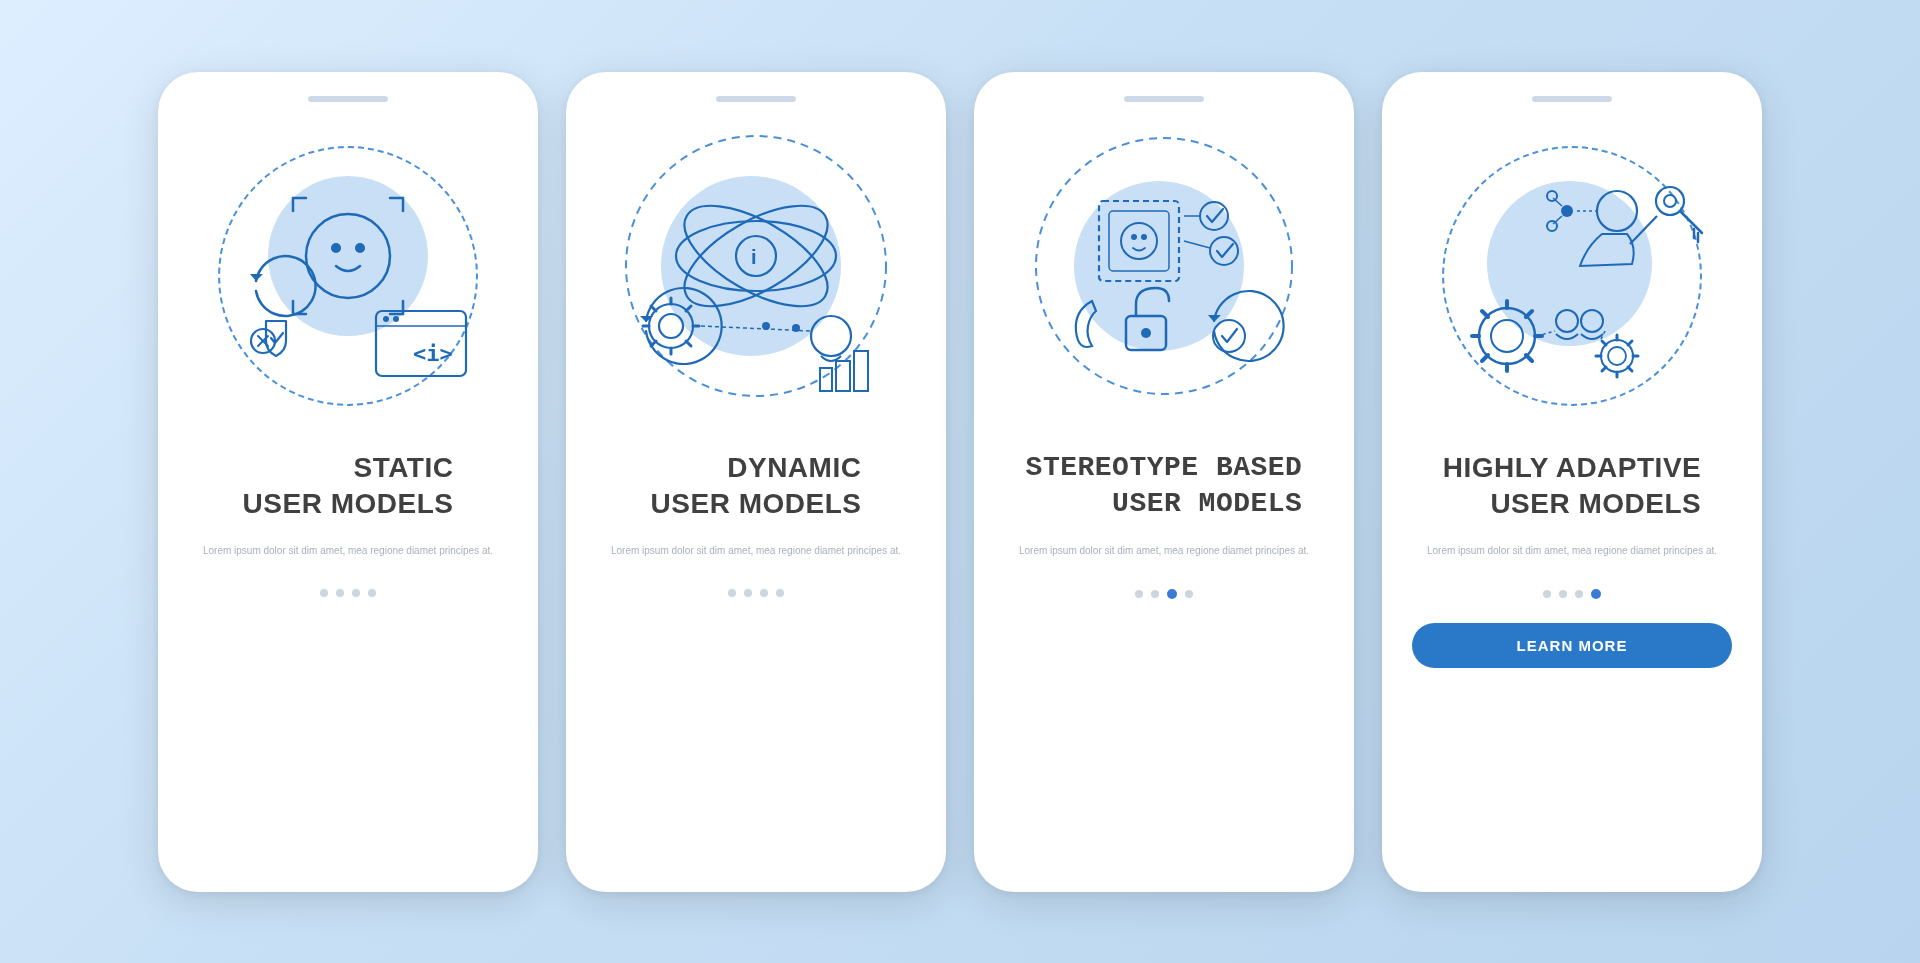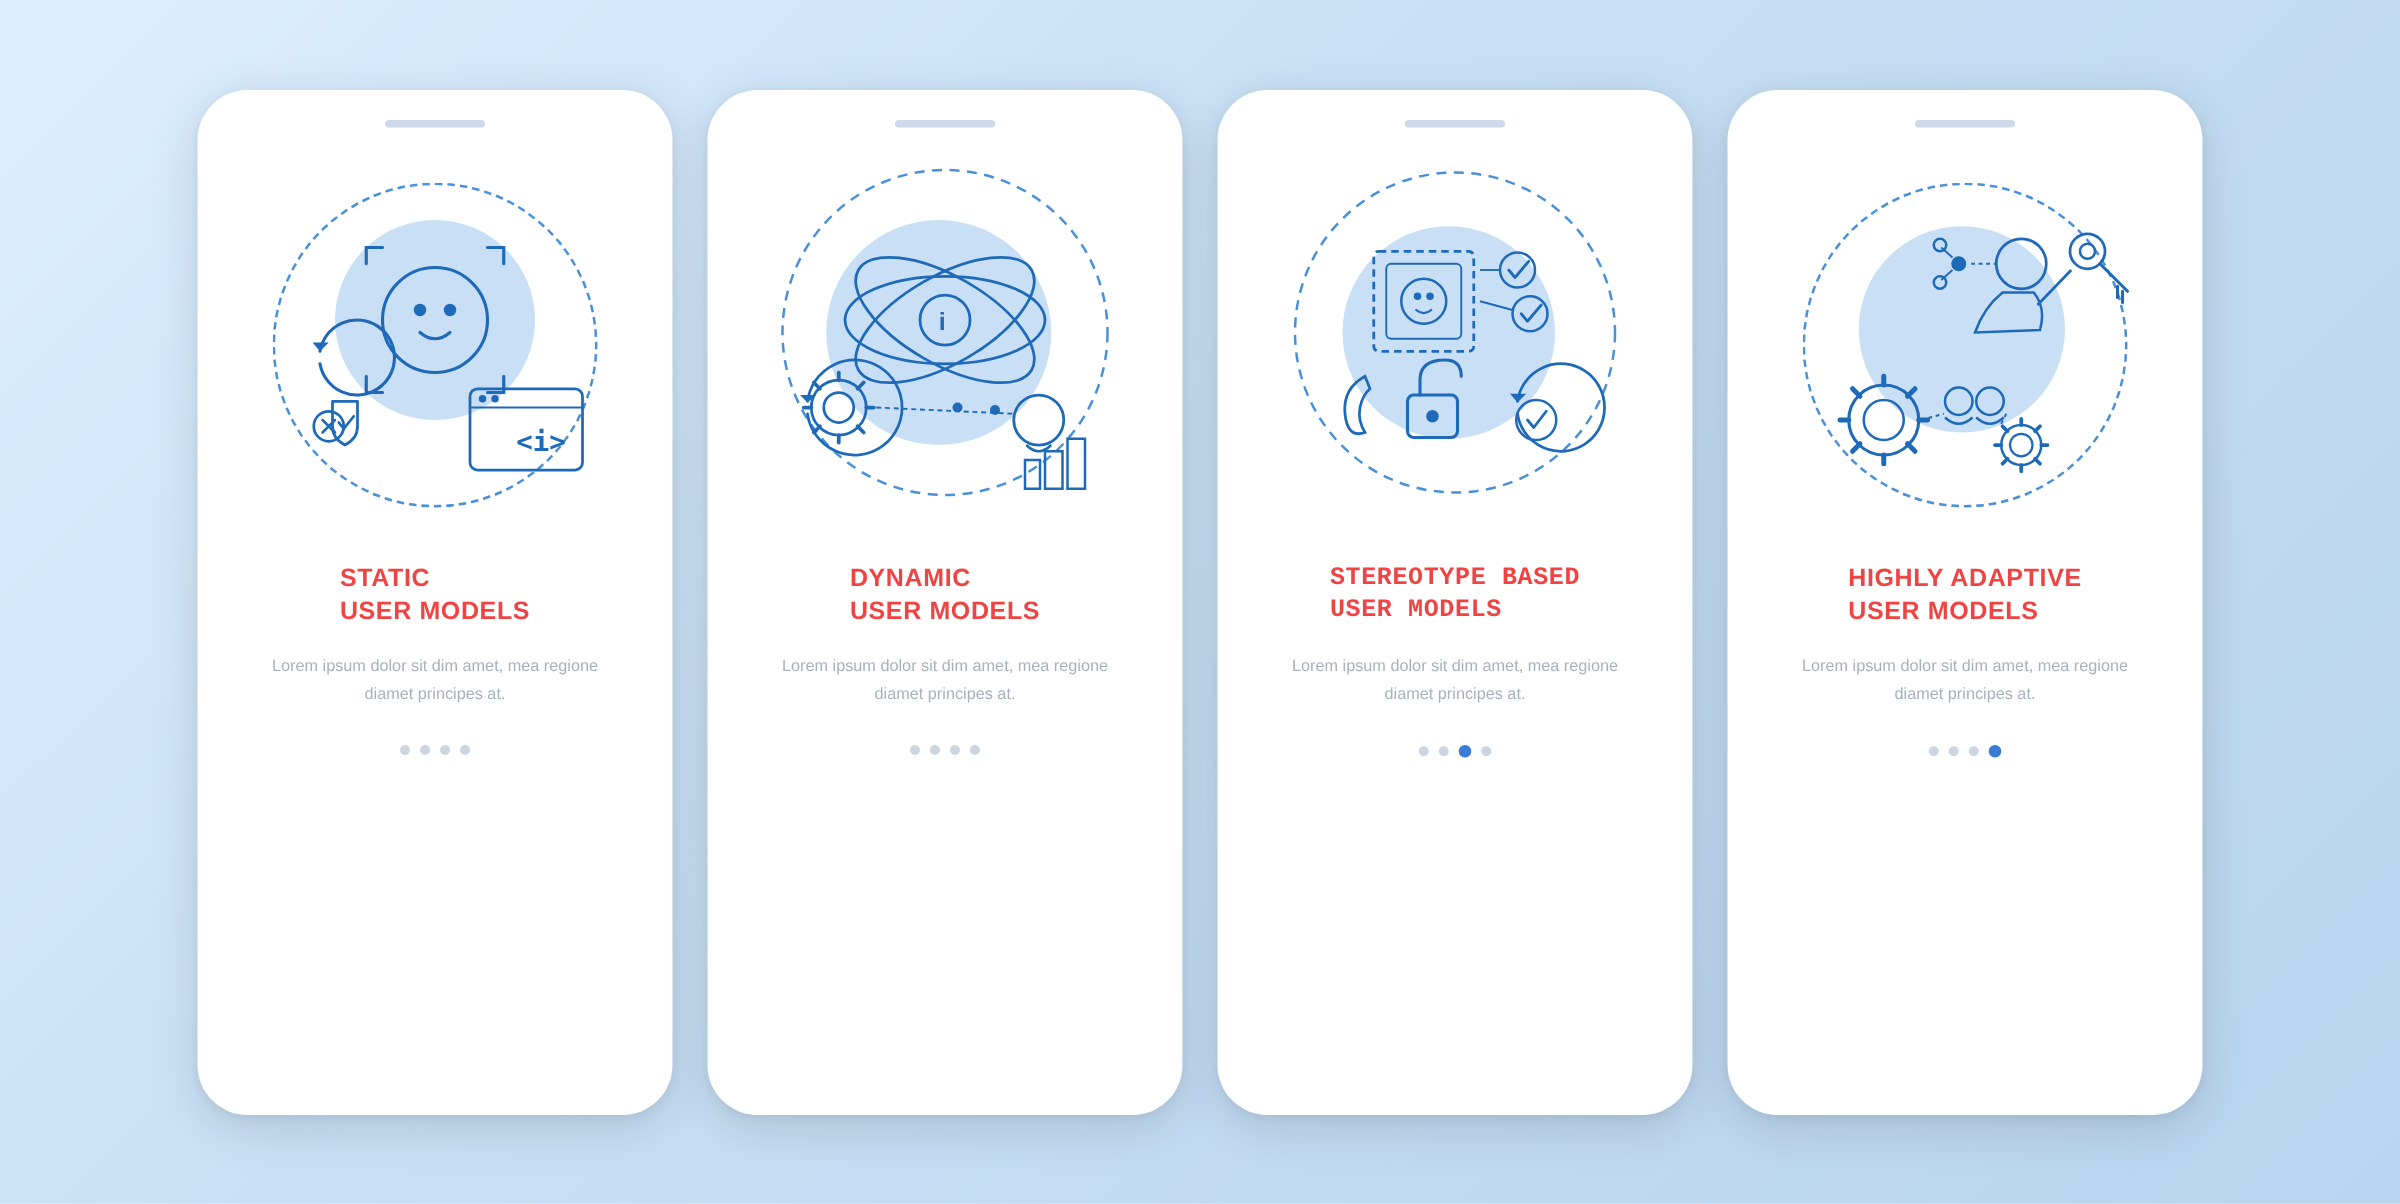--- a/index.html
+++ b/index.html
@@ -77,33 +77,33 @@
       left: 70px;
     }
 
     .illustration-svg {
       position: absolute;
       width: 100%;
       height: 100%;
     }
 
     .card-title {
-      font-size: 20px;
+      font-size: 28px;
       font-weight: 800;
-      color: #ef4444;
-      text-align: left;
+      color: #404040;
+      text-align: right;
       text-transform: uppercase;
       letter-spacing: 0.5px;
       line-height: 1.3;
       margin-top: 8px;
       margin-bottom: 20px;
     }
 
     .card-description {
-      font-size: 13px;
+      font-size: 10px;
       color: #aab0bb;
       text-align: center;
       line-height: 1.7;
       padding: 0 10px;
     }
 
     .dots-container {
       display: flex;
       gap: 8px;
       margin-top: 30px;
@@ -366,15 +366,16 @@
     </div>
     <div class="card-title" style="white-space: pre-line;">HIGHLY ADAPTIVE
 USER MODELS</div>
     <div class="card-description">Lorem ipsum dolor sit dim amet, mea regione diamet principes at.</div>
     <div class="dots-container">
       <div class="dot"></div>
       <div class="dot"></div>
       <div class="dot"></div>
       <div class="dot active"></div>
     </div>
+    <button class="learn-more-btn">LEARN MORE</button>
   </div>
 
 </div>
 
 </body></html>

